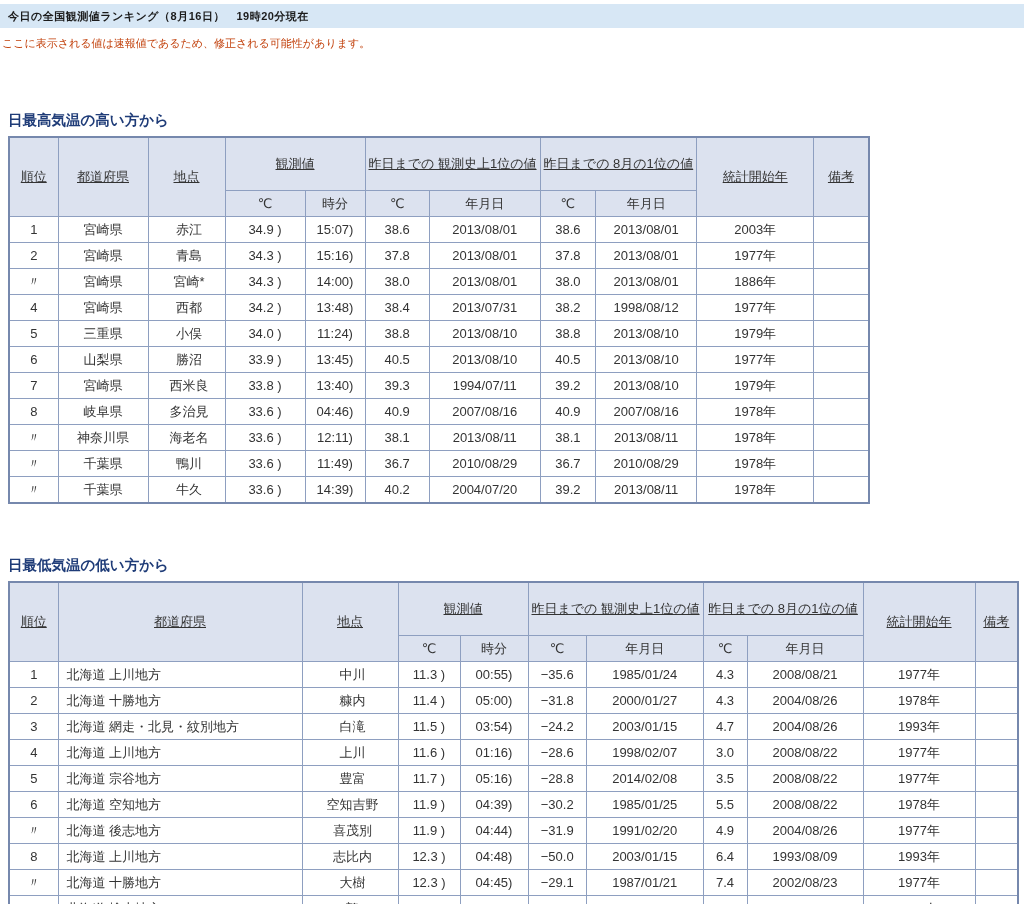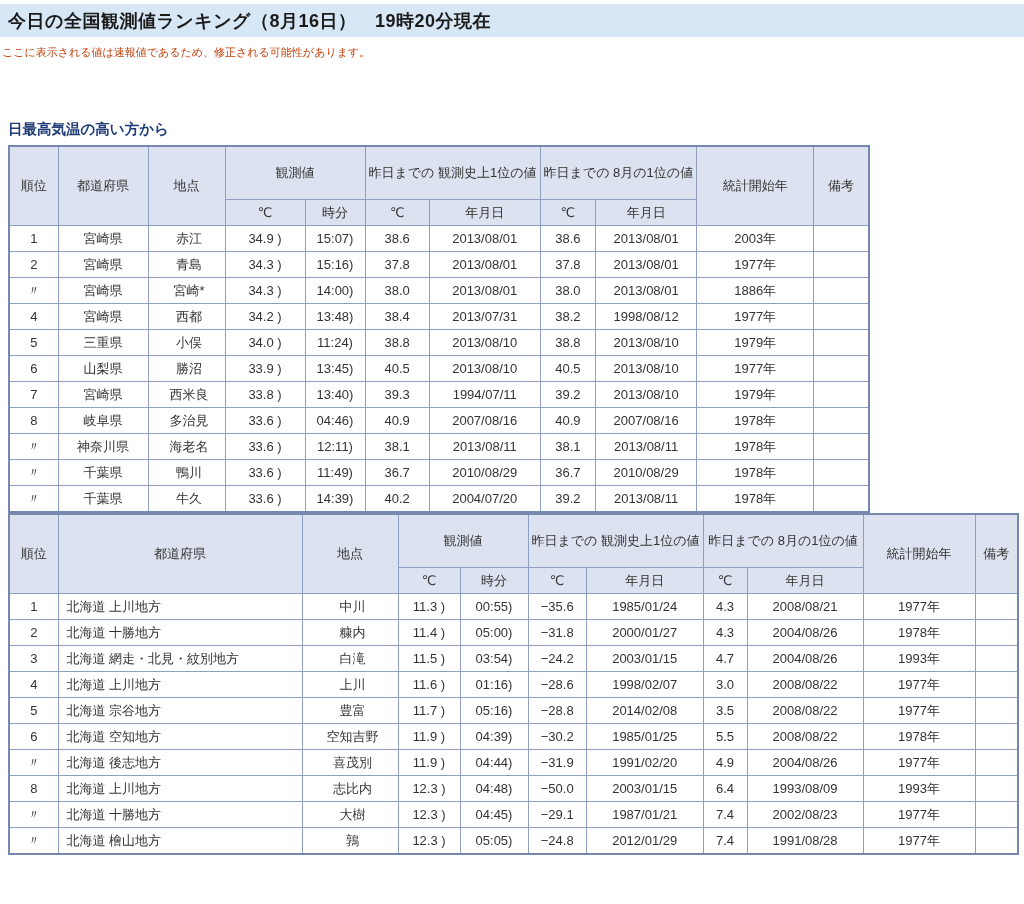--- a/index.html
+++ b/index.html
@@ -6,21 +6,21 @@
     margin:0;
     padding:0;
     background:#ffffff;
     font-family:"Liberation Sans","DejaVu Sans",sans-serif;
     color:#333333;
     width:1024px;
   }
   .titlebar{
     background:#d7e7f5;
     padding:5px 8px 4px 8px;
-    font-size:18px;
+    font-size:11px;
     font-weight:bold;
     color:#1b1b1b;
     letter-spacing:0.5px;
   }
   .note{
     margin:8px 8px 0 2px;
     font-size:11px;
     color:#c2410c;
   }
   .section-heading{
@@ -45,21 +45,21 @@
     padding:0 3px;
     overflow:hidden;
     white-space:nowrap;
   }
   table.rank-table th{
     background:#dce2ef;
     font-weight:normal;
     color:#333333;
   }
   th.two-line{ white-space:pre-line; line-height:1.35;margin-top:39px; }
-  tr.hdr-main th{ height:52px; }
+  tr.hdr-main th{ height:52px;text-decoration:underline; }
   tr.hdr-sub th{ height:25px; }
   table.rank-table td{ height:25px; background:#ffffff; }
   .c-station{ text-align:center; padding-left:8px !important; }
   .t2 .c-prefecture{ text-align:left; padding-left:8px !important; }
   .spacer-top{ height:4px; }
 </style>
 </head>
 <body>
 
 <div class="spacer-top"></div>
@@ -250,20 +250,21 @@
           <td class="c-record-aug-c">39.2</td>
           <td class="c-record-aug-date">2013/08/11</td>
           <td class="c-stat-start">1978年</td>
           <td class="c-remarks"></td>
         </tr>
       </tbody>
   </table>
 </div>
 
 <div class="sec2">
+  <h2 class="section-heading">日最低気温の低い方から</h2>
   <table class="rank-table t2">
     <colgroup>
       <col style="width:49px">
         <col style="width:244px">
         <col style="width:96px">
       <col style="width:62px">
         <col style="width:68px">
       <col style="width:58px">
         <col style="width:116px">
       <col style="width:44px">

